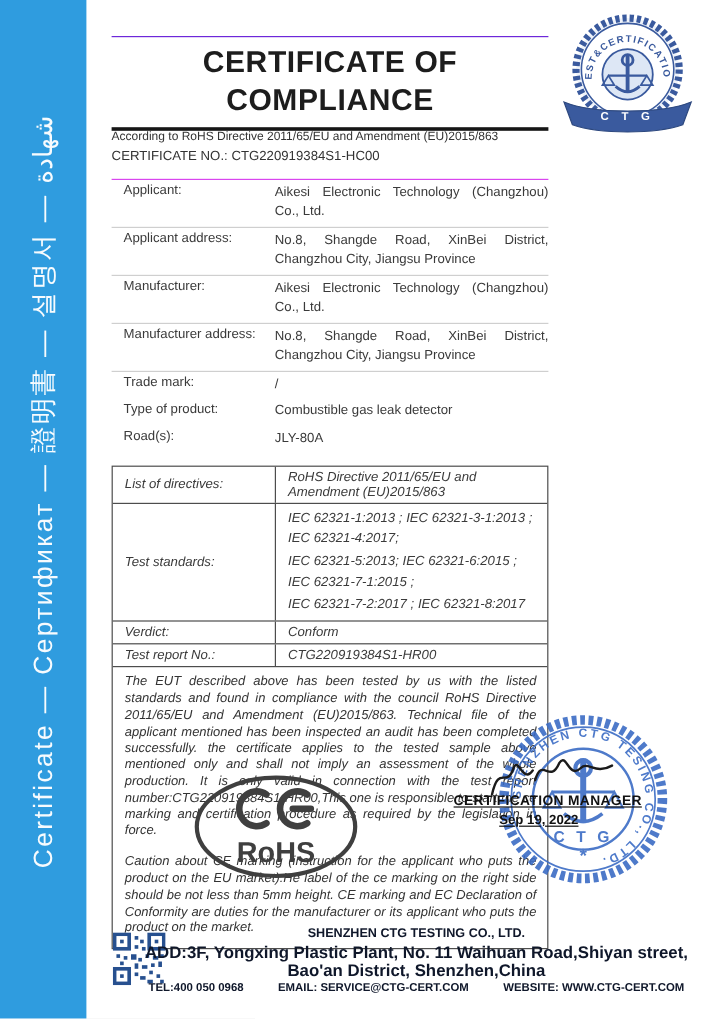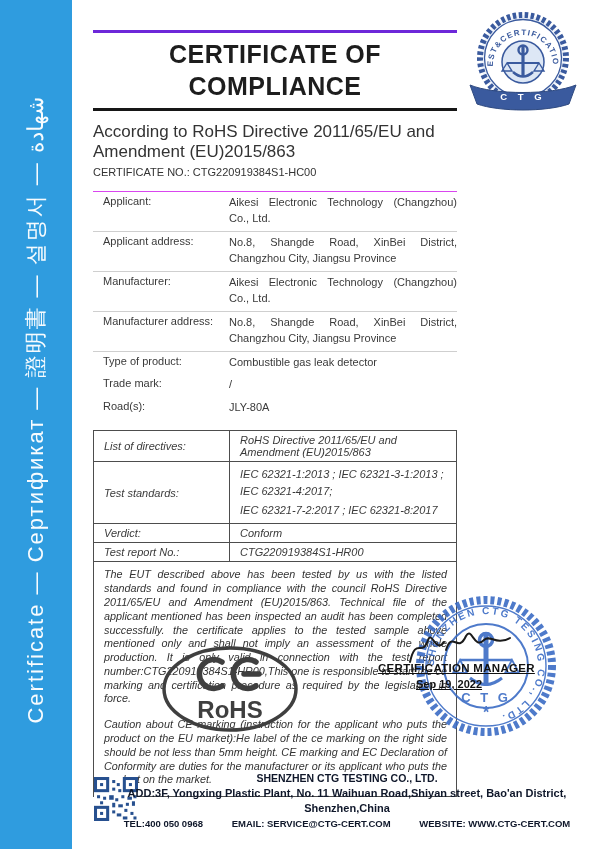--- a/index.html
+++ b/index.html
@@ -8,24 +8,24 @@
 
   
   .sideband{position:absolute; left:0; top:0; width:72px; height:849px; background:#2f9cdf;}
   .sideband-text{position:absolute; left:-304px; top:398px; width:680px; text-align:center;
     transform:rotate(-90deg); color:rgba(255,255,255,.96); font-size:22px; letter-spacing:2px;
     white-space:nowrap; line-height:24px; font-weight:400;}
 
   
   .content{position:absolute; left:93px; top:30px; width:364px; color:#3a3a3a;}
 
-  .titleblock{border-top:3px solid #6d28d9; border-bottom:3px solid #161616; padding:5px 0 6px 0;}
+  .titleblock{border-top:1px solid #6d28d9; border-bottom:3px solid #161616; padding:5px 0 6px 0;}
   .title{font-size:25px; font-weight:800; letter-spacing:.5px; color:#1d1d1d; text-align:center; line-height:32px;}
 
-  .according{margin-top:11px; font-size:17px; color:#333;}
+  .according{font-size:10px; color:#333;}
   .certno{margin-top:4px; font-size:11px; color:#333;}
 
   .itable{margin-top:13px; font-size:11px; border-top:1px solid #d946ef;}
   .irow{display:flex; padding:3px 0 4px 0;}
   .irow.sep{border-bottom:1px solid #cfcfcf;}
   .ilabel{width:136px; flex-shrink:0; padding-left:10px; box-sizing:border-box;}
   .ivalue{flex:1; text-align:justify; line-height:1.45;}
 
   .dtable{margin-top:10px; font-size:11px; border:1px solid #4d4d4d;font-style:italic;}
   .drow{display:flex; border-top:1px solid #4d4d4d;}
@@ -43,21 +43,21 @@
   .bottom-seal{position:absolute; left:410px; top:590px; opacity:.9; z-index:1;}
   .sig-wrap{position:absolute; left:378px; top:622px; width:160px; z-index:2; color:#111;}
   .sig-line1{font-size:11.5px; font-weight:700; text-decoration:underline; letter-spacing:.3px; margin-top:40px;}
   .sig-line2{font-size:11px; font-weight:700; text-decoration:underline; margin-top:4px; margin-left:38px;}
   .signature-svg{position:absolute; left:28px; top:2px;}
 
   
   .qr{position:absolute; left:94px; top:777px;}
   .footer{position:absolute; right:13px; top:771px; width:480px; text-align:center; color:#0f172a; font-weight:700;}
   .f-company{font-size:10.5px; line-height:15px;}
-  .f-address{font-size:11px; line-height:15px;}
+  .f-address{font-size:14px; line-height:15px;}
   .f-contacts{font-size:9.5px; line-height:15px;}
   .f-contacts span + span{margin-left:26px;}
 </style>
 </head>
 <body>
 
 <div class="page">
 
   <div class="sideband">
     <div class="sideband-text">Certificate — Сертификат — 證明書 — 설명서 — شهادة</div>
@@ -103,44 +103,45 @@
       </div>
       <div class="irow sep">
         <div class="ilabel">Manufacturer:</div>
         <div class="ivalue">Aikesi Electronic Technology (Changzhou) Co., Ltd.</div>
       </div>
       <div class="irow sep">
         <div class="ilabel">Manufacturer address:</div>
         <div class="ivalue">No.8, Shangde Road, XinBei District, Changzhou City, Jiangsu Province</div>
       </div>
       <div class="irow">
+        <div class="ilabel">Trade mark:</div>
+        <div class="ivalue">/</div>
+      </div>
+      <div class="irow">
         <div class="ilabel">Type of product:</div>
         <div class="ivalue">Combustible gas leak detector</div>
-      </div>
-      <div class="irow">
-        <div class="ilabel">Trade mark:</div>
-        <div class="ivalue">/</div>
       </div>
       <div class="irow">
         <div class="ilabel">Road(s):</div>
         <div class="ivalue">JLY-80A</div>
       </div>
     </div>
 
     <div class="dtable">
       <div class="drow">
         <div class="dlabel">List of directives:</div>
         <div class="dvalue">
             <span>RoHS Directive 2011/65/EU and Amendment (EU)2015/863</span>
           </div>
       </div>
       <div class="drow">
         <div class="dlabel">Test standards:</div>
         <div class="dvalue">
           <div class="std-line">IEC 62321-1:2013 ; IEC 62321-3-1:2013 ; IEC 62321-4:2017;</div>
+          <div class="std-line">IEC 62321-5:2013; IEC 62321-6:2015 ; IEC 62321-7-1:2015 ;</div>
           <div class="std-line">IEC 62321-7-2:2017 ; IEC 62321-8:2017</div>
         </div>
       </div>
       <div class="drow">
         <div class="dlabel">Verdict:</div>
         <div class="dvalue">
             <span>Conform</span>
           </div>
       </div>
       <div class="drow">

